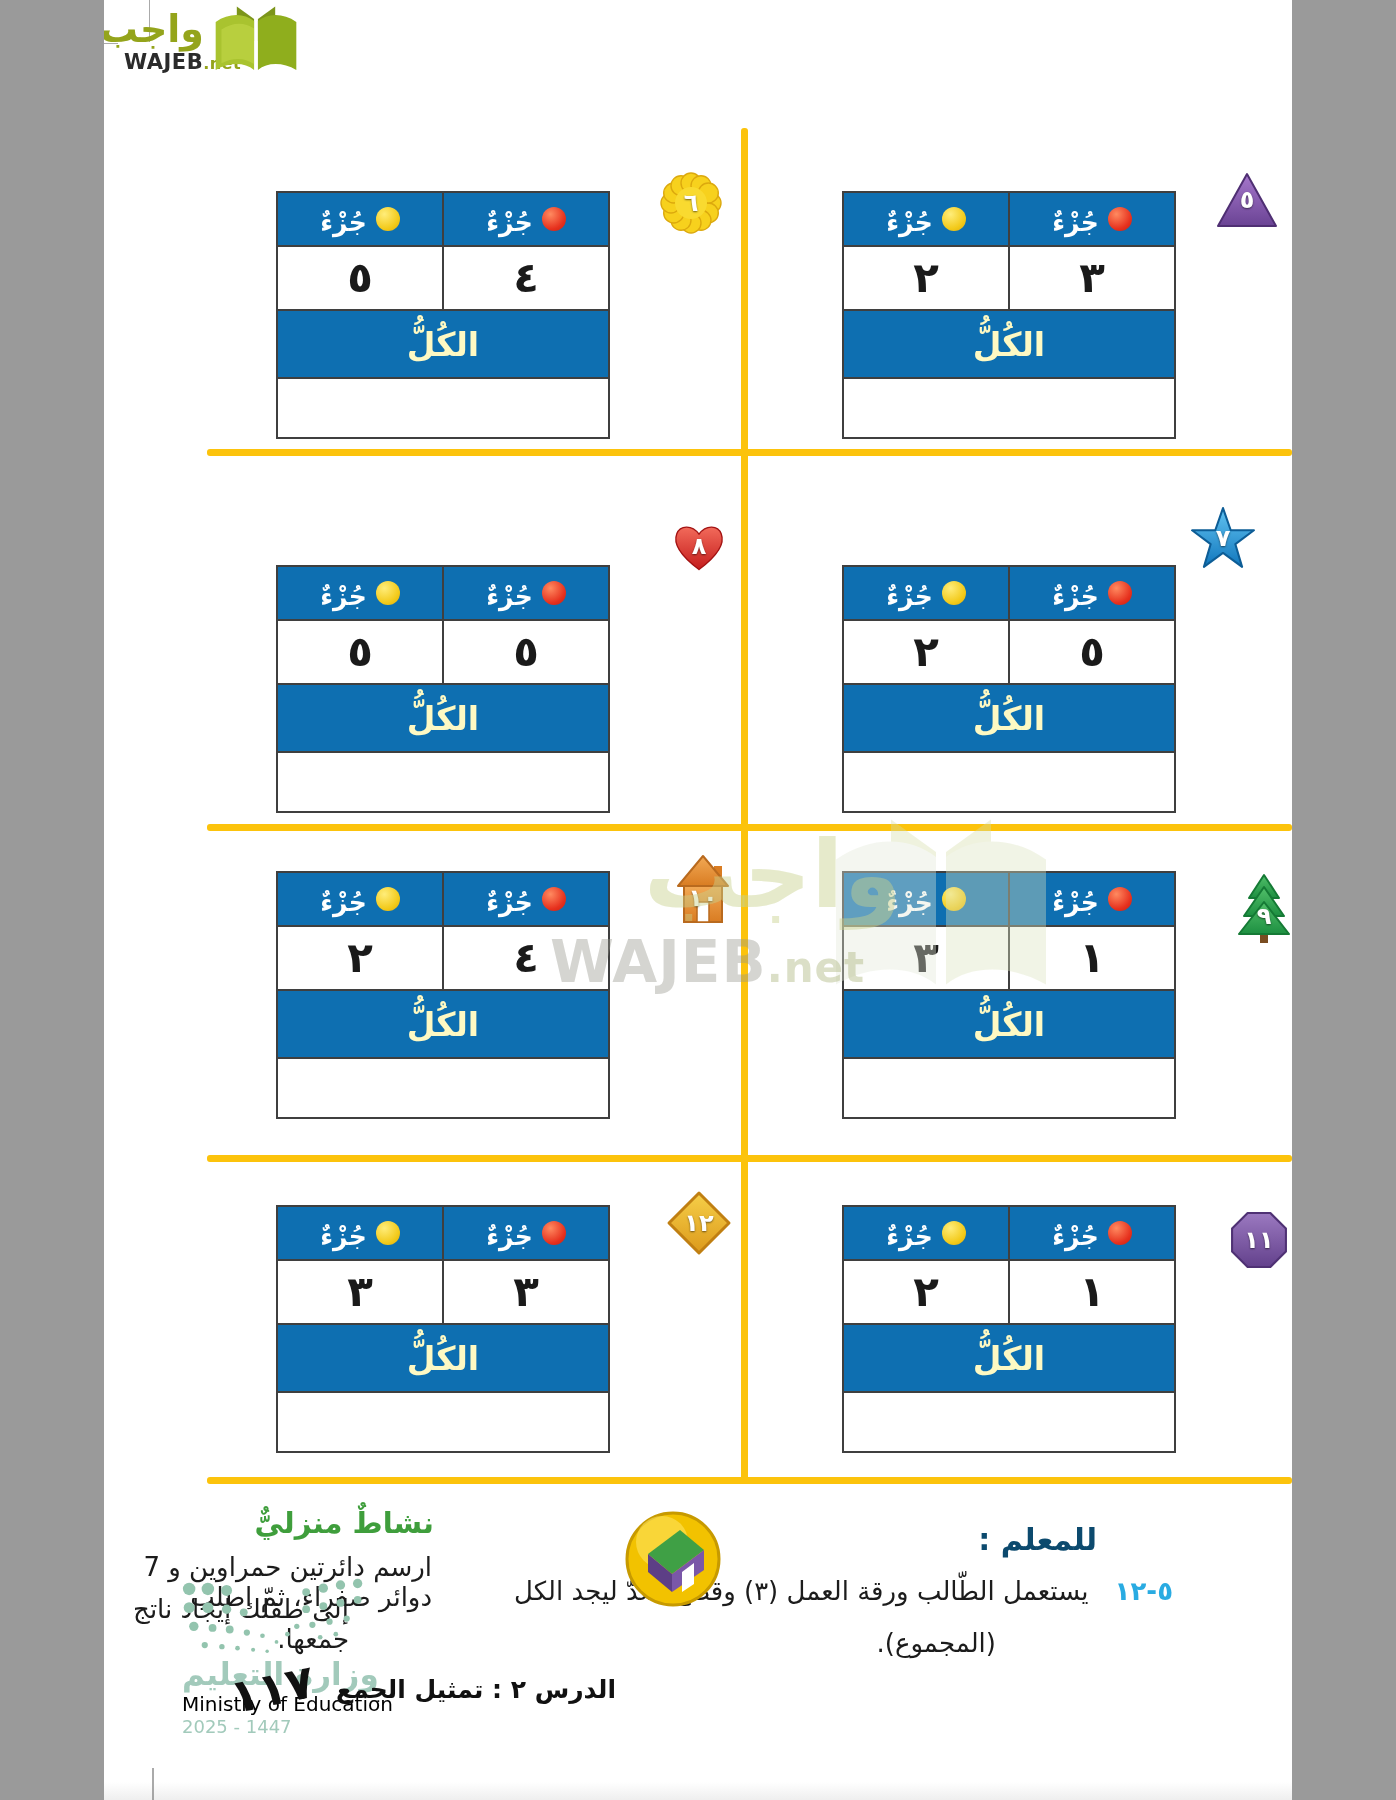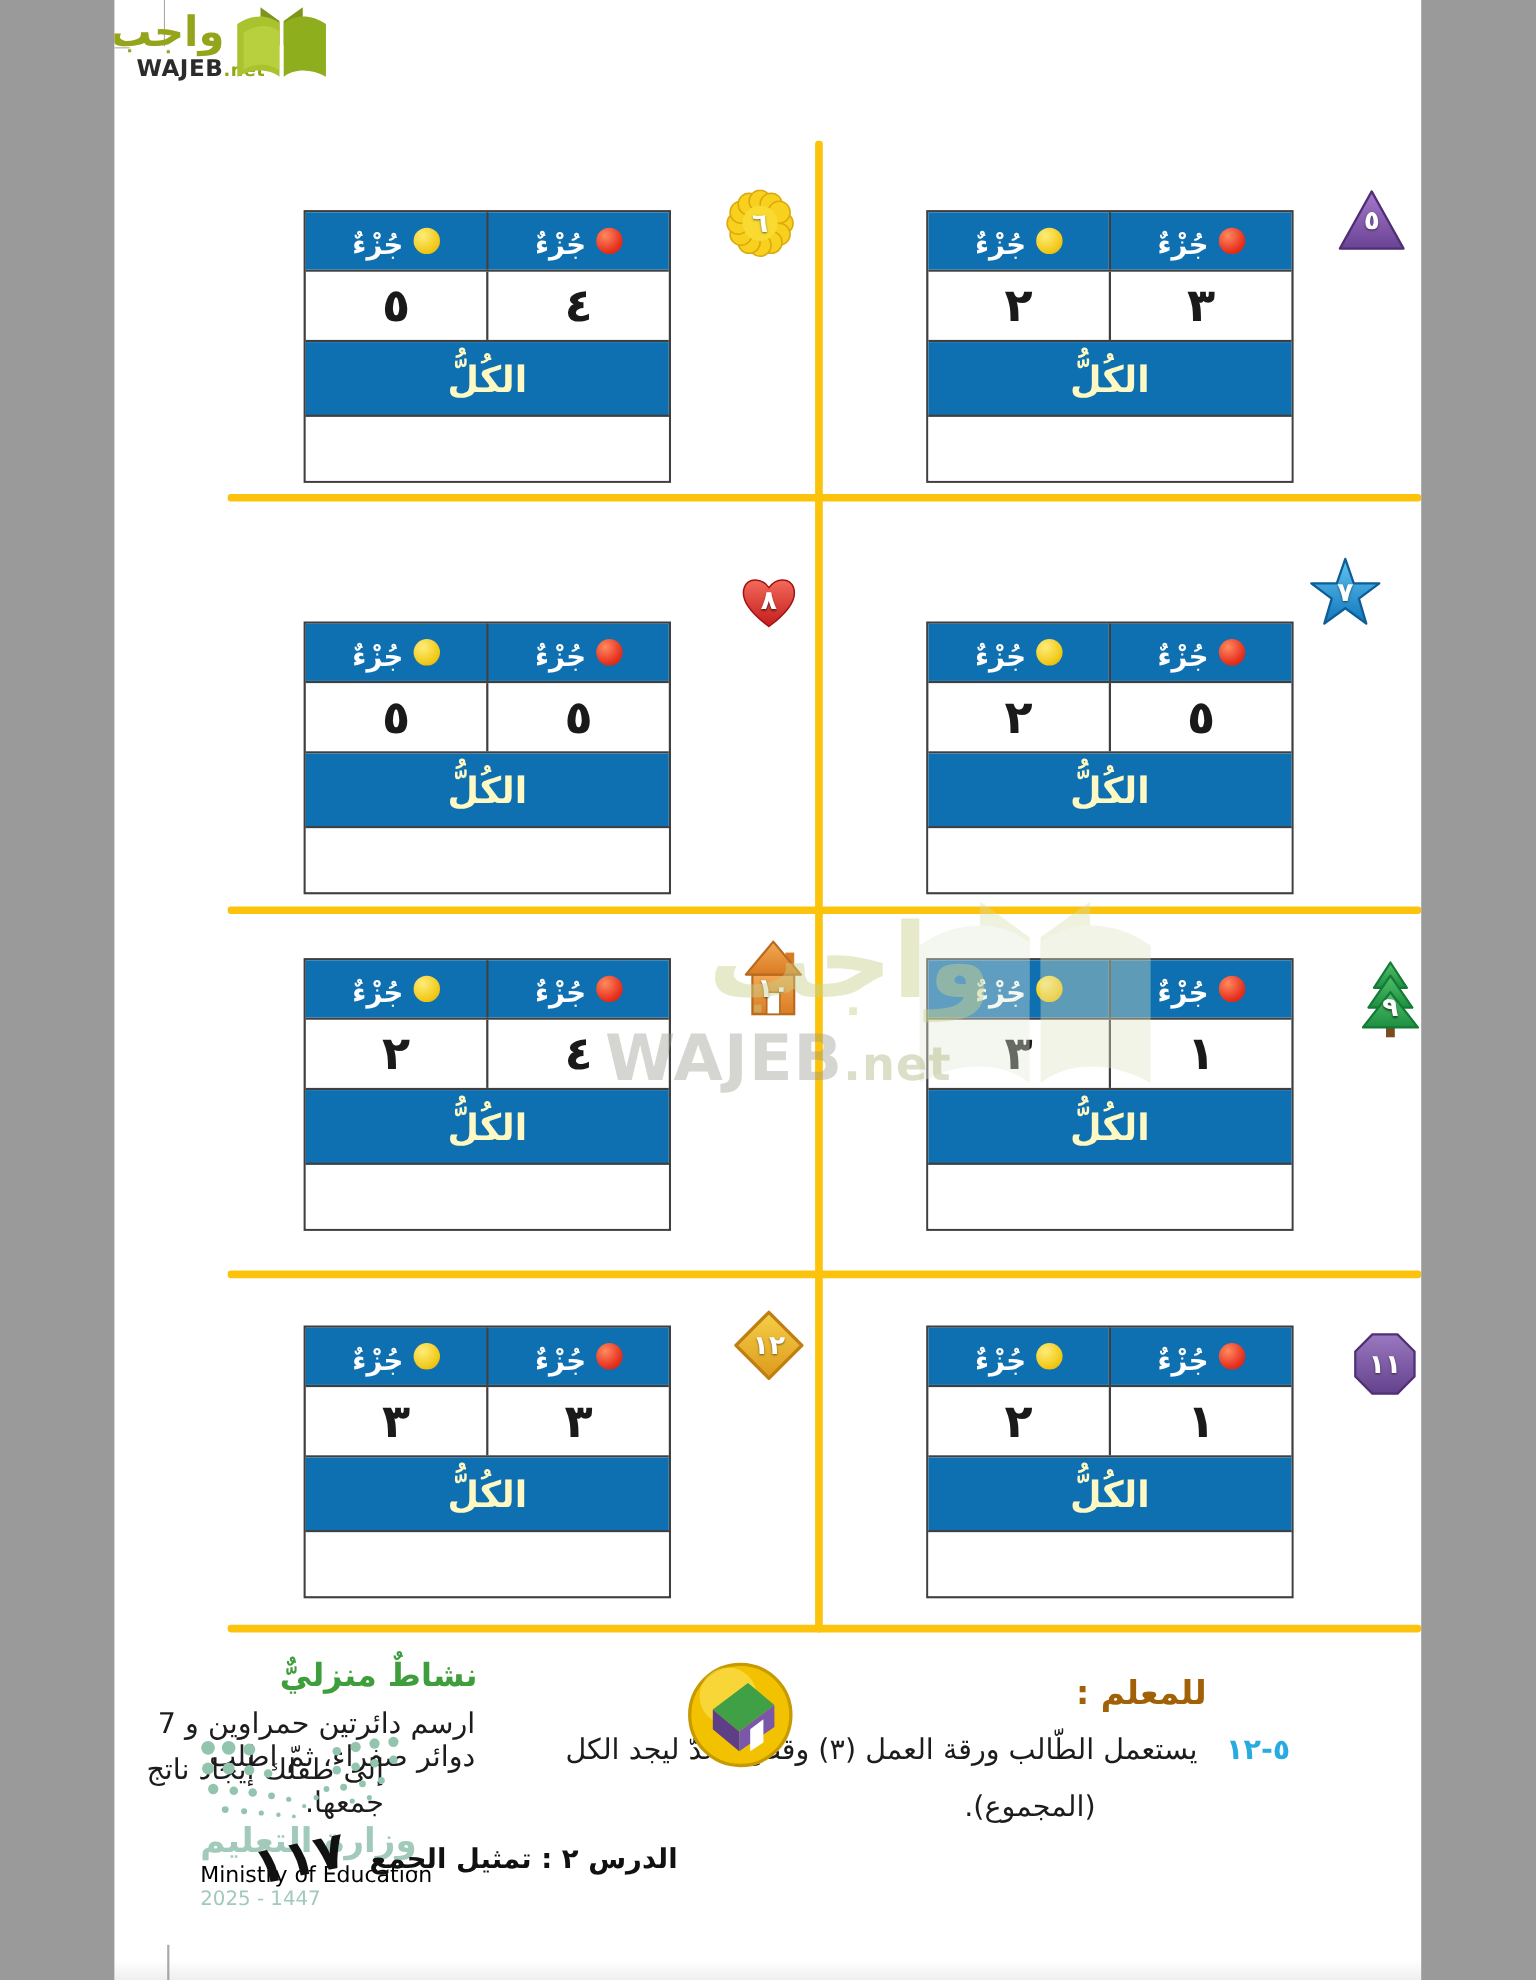--- a/index.html
+++ b/index.html
@@ -45,21 +45,21 @@
     color:#fff;font-weight:bold;font-size:24px;direction:rtl;
     text-shadow:0 1px 2px rgba(0,0,0,.55);line-height:1;}
   .bnum-low{align-items:flex-end;padding-bottom:16px;box-sizing:border-box;}
   
   .wm{position:absolute;pointer-events:none;}
   .wm-ar{left:540px;top:828px;font-size:94px;font-weight:bold;color:rgba(200,209,140,.45);direction:rtl;line-height:1;}
   .wm-latin{left:446px;top:928px;font-size:58px;font-weight:bold;color:rgba(150,150,140,.40);letter-spacing:1px;}
   .wm-latin .tld{font-size:42px;color:rgba(175,184,130,.45);}
   .wm-book{left:712px;top:812px;opacity:.38;}
   
-  .teacher-head{position:absolute;right:195px;top:1522px;font-size:30px;font-weight:bold;color:#a16207;direction:rtl;}
+  .teacher-head{position:absolute;right:195px;top:1522px;font-size:30px;font-weight:bold;color:#0c4a6e;direction:rtl;}
   .teacher-line1{position:absolute;right:119px;top:1576px;direction:rtl;font-size:26px;color:#1c1c1c;display:flex;gap:26px;align-items:baseline;}
   .teacher-range{color:#29abe2;font-weight:600;}
   .teacher-line2{position:absolute;right:296px;top:1628px;direction:rtl;font-size:26px;color:#1c1c1c;}
   
   .act-icon{position:absolute;left:520px;top:1510px;width:98px;height:98px;}
   .act-head{position:absolute;right:858px;top:1506px;font-size:29px;font-weight:bold;color:#3f9e3c;direction:rtl;}
   .act-line1{position:absolute;right:860px;top:1552px;font-size:26px;color:#1c1c1c;direction:rtl;}
   .act-line2{position:absolute;right:943px;top:1594px;font-size:26px;color:#1c1c1c;direction:rtl;}
   
   .moe-dots{position:absolute;left:74px;top:1578px;}

